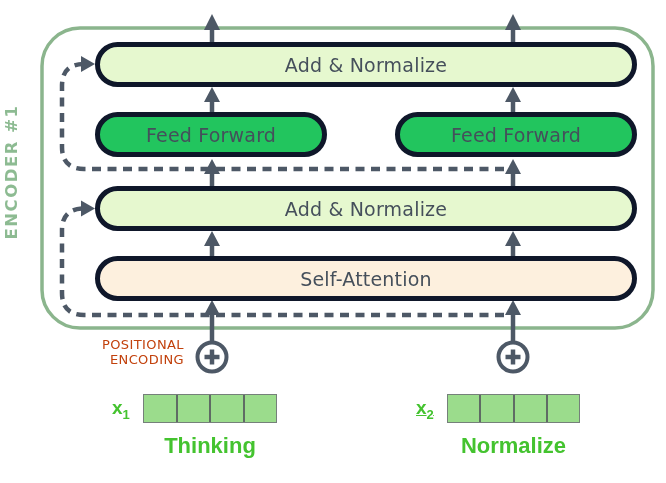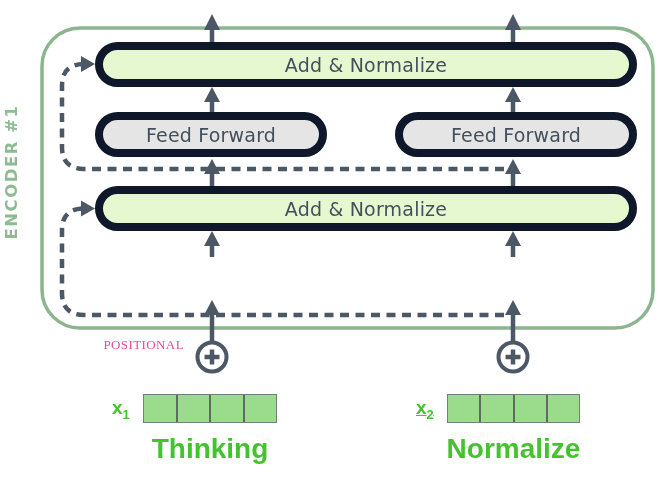--- a/index.html
+++ b/index.html
@@ -4,59 +4,59 @@
 <style>
   html,body { margin:0; padding:0; background:#ffffff; }
   .canvas {
     position:relative; width:666px; height:483px; background:#ffffff;
     font-family:"DejaVu Sans", sans-serif; overflow:hidden;
   }
   .layer { position:absolute; left:0; top:0; }
 
   .box {
     position:absolute; box-sizing:border-box;
-    border:8px solid #0f172a; border-radius:24px;
+    border:5px solid #0f172a; border-radius:24px;
     display:flex; align-items:center; justify-content:center;
     font-size:19px; color:#454f5b; letter-spacing:0.2px; z-index:2;
   }
   .an  { background:#e6f8cf; }
-  .ff  { background:#e5e5e5; }
+  .ff  { background:#22c55e; }
   .sa  { background:#fdf0de; }
 
   .encoder-label {
     position:absolute; left:-62px; top:160px; width:152px; height:24px;
     transform:rotate(-90deg);
     text-align:center; font-size:16.5px; font-weight:700; letter-spacing:1.5px;
     color:#8dbb92; z-index:2; white-space:nowrap;
   }
 
   .pe-label {
     position:absolute; left:54px; top:337px; width:130px;
     text-align:right; font-size:13px; line-height:15px; letter-spacing:0.4px;
-    color:#ec4899; z-index:2;font-family:Liberation Serif, serif;
+    color:#c2410c; z-index:2;
   }
 
   .vec {
     position:absolute; box-sizing:border-box; display:flex;
     border:1.5px solid #75807a; z-index:2;
   }
   .vec span { flex:1; background:#9bdc8c; border-left:2px solid #5f6b64; }
   .vec span:first-child { border-left:none; }
 
   .xlab {
     position:absolute; z-index:2;
     font-family:"Liberation Sans", sans-serif; font-weight:700;
     font-size:19px; color:#44c32f;
   }
   .xlab sub { font-size:13px; }
 
   .word {
     position:absolute; z-index:2; text-align:center;
     font-family:"Liberation Sans", sans-serif; font-weight:700;
-    font-size:28px; color:#44c32f;
+    font-size:22px; color:#44c32f;
   }
 
   svg .stroke { stroke:#4d5866; fill:none; }
   svg .fill   { fill:#4d5866; stroke:none; }
 </style>
 </head>
 <body>
 
 <div class="canvas">
 
@@ -139,23 +139,27 @@
   </div>
 
   <div class="box ff" style="left:395px; top:112px; width:242px; height:45px;">
     <span>Feed Forward</span>
   </div>
 
   <div class="box an" style="left:95px; top:186px; width:542px; height:45px;">
     <span>Add &amp; Normalize</span>
   </div>
 
+  <div class="box sa" style="left:95px; top:256px; width:542px; height:45px;">
+    <span>Self-Attention</span>
+  </div>
 
   <div class="pe-label">
     <div>POSITIONAL</div>
+    <div>ENCODING</div>
   </div>
 
   <div class="xlab" style="left:112px; top:397px;"><span>x</span><sub>1</sub></div>
 
   <div class="vec" style="left:143px; top:394px; width:134px; height:29px;">
     <span></span>
     <span></span>
     <span></span>
     <span></span>
   </div>

